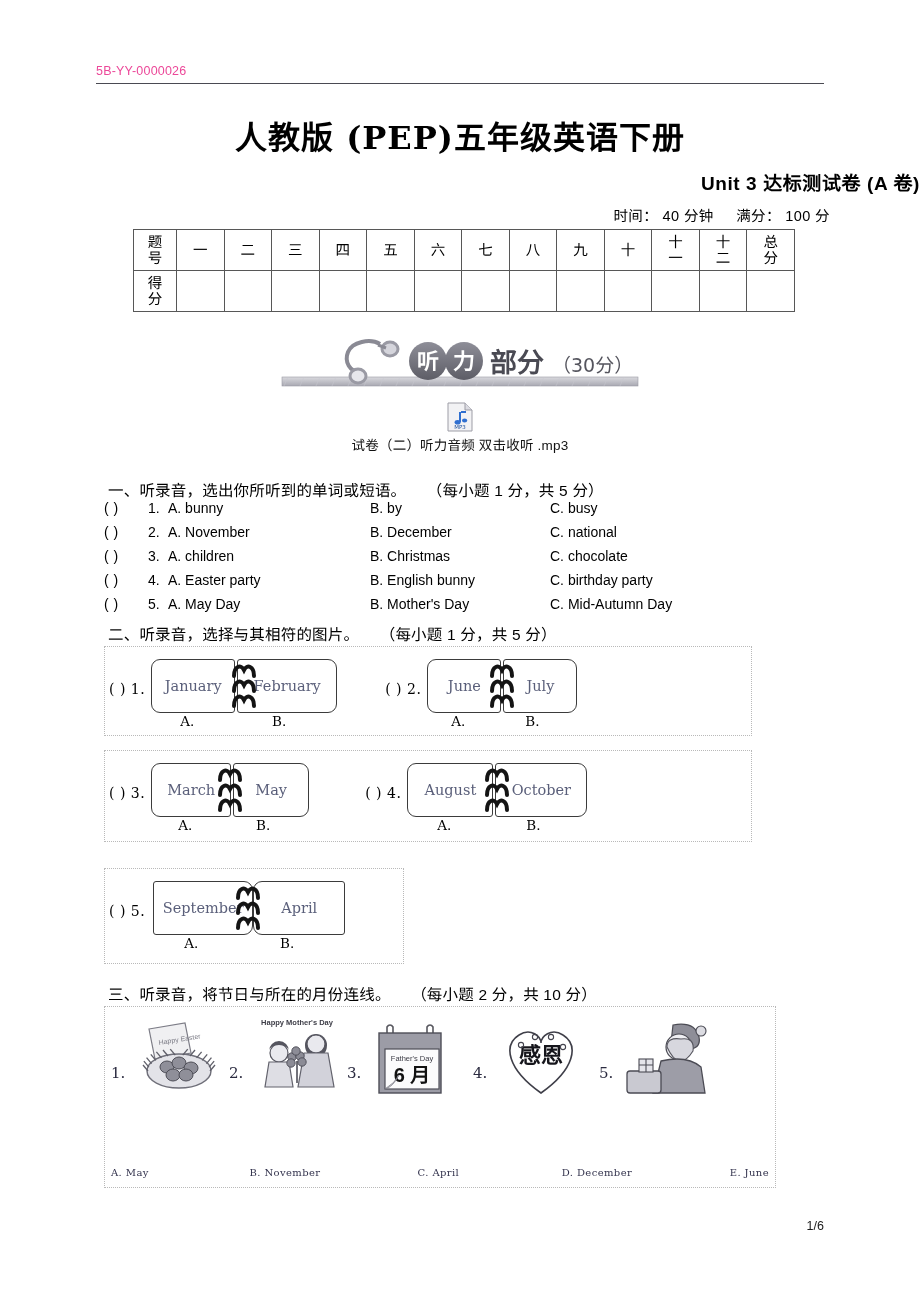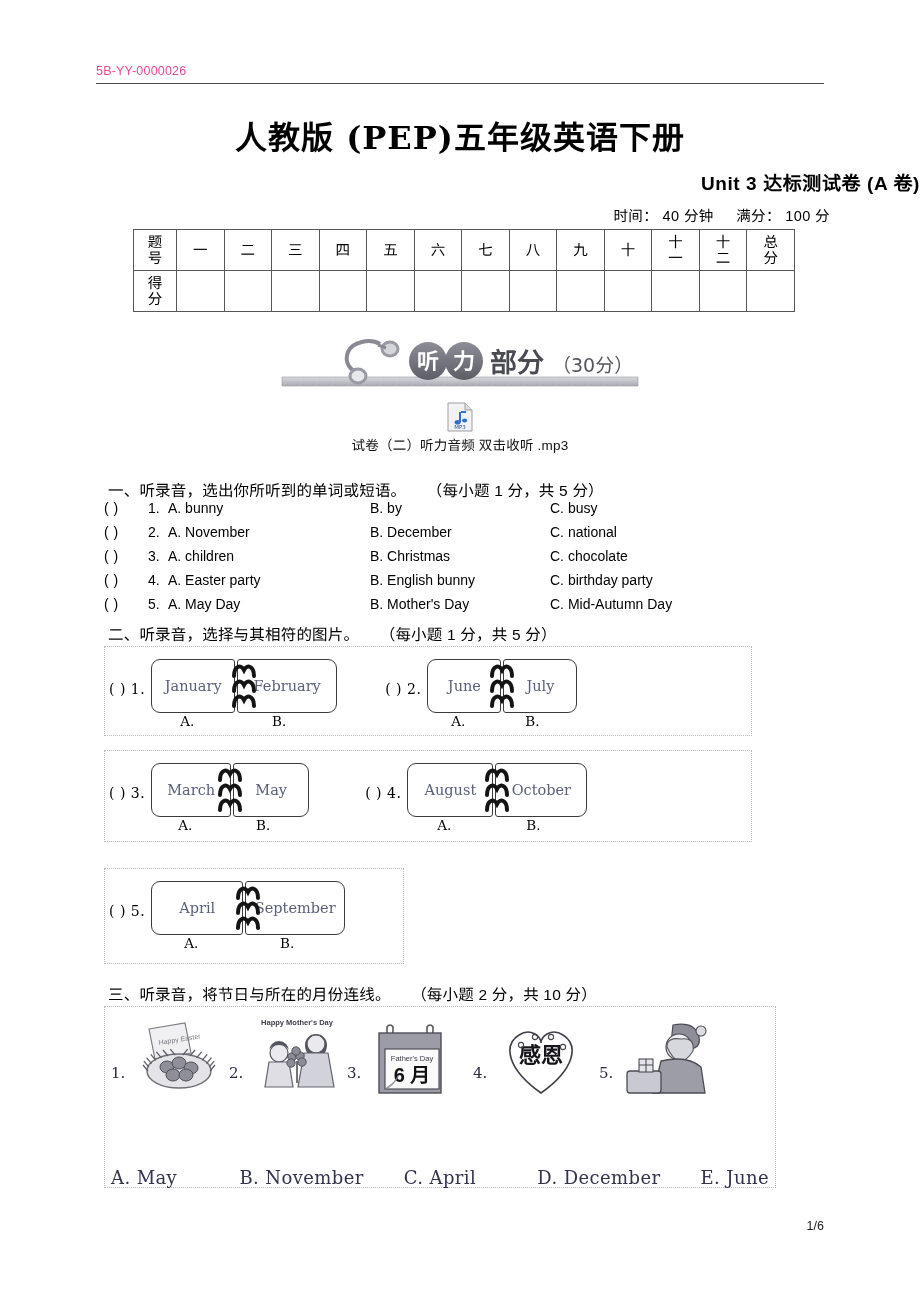--- a/index.html
+++ b/index.html
@@ -261,21 +261,21 @@
     padding-top: 30px;
   }
   .clipart {
     width: 100px;
     height: 86px;
     position: relative;
   }
   .opts-row {
     display: flex;
     font-family: "DejaVu Serif", "Liberation Serif", serif;
-    font-size: 18px;
+    font-size: 10px;
     color: #33334d;
     padding: 0 6px;
     letter-spacing: .4px;
     gap: 40px;
   }
   .opts-row .opt-item { white-space: nowrap; }
 
   
   .page-num {
     position: absolute;
@@ -573,22 +573,22 @@
             </div>
           </div>
         </div>
       </div>
       <div class="pic-group" style="top: 868px; width: 300px; height: 96px;">
         <div class="pic-group-inner">
           <div class="pic-item" style="margin-left: 4px;">
             <div class="lead">(      ) 5.</div>
             <div>
               <div class="calbook">
+                <div class="cal-page cal-right" style="width: 100px;">September</div>
                 <div class="cal-page cal-left" style="width: 92px;">April</div>
-                <div class="cal-page cal-right" style="width: 100px;">September</div>
                 <svg class="spiral" viewBox="0 0 26 48">
                   <path d="M3 13 C3 3, 10 1, 13 7 C16 1, 23 3, 23 13" fill="none" stroke="#141414" stroke-width="4" stroke-linecap="round"></path>
                   <path d="M3 28 C3 18, 10 16, 13 22 C16 16, 23 18, 23 28" fill="none" stroke="#141414" stroke-width="4" stroke-linecap="round"></path>
                   <path d="M3 43 C3 33, 10 31, 13 37 C16 31, 23 33, 23 43" fill="none" stroke="#141414" stroke-width="4" stroke-linecap="round"></path>
                 </svg>
               </div>
               <div class="cal-captions" style="margin-left: 0px;">
                 <span style="width: 92px;">A.</span>
                 <span style="width: 100px;">B.</span>
               </div>

